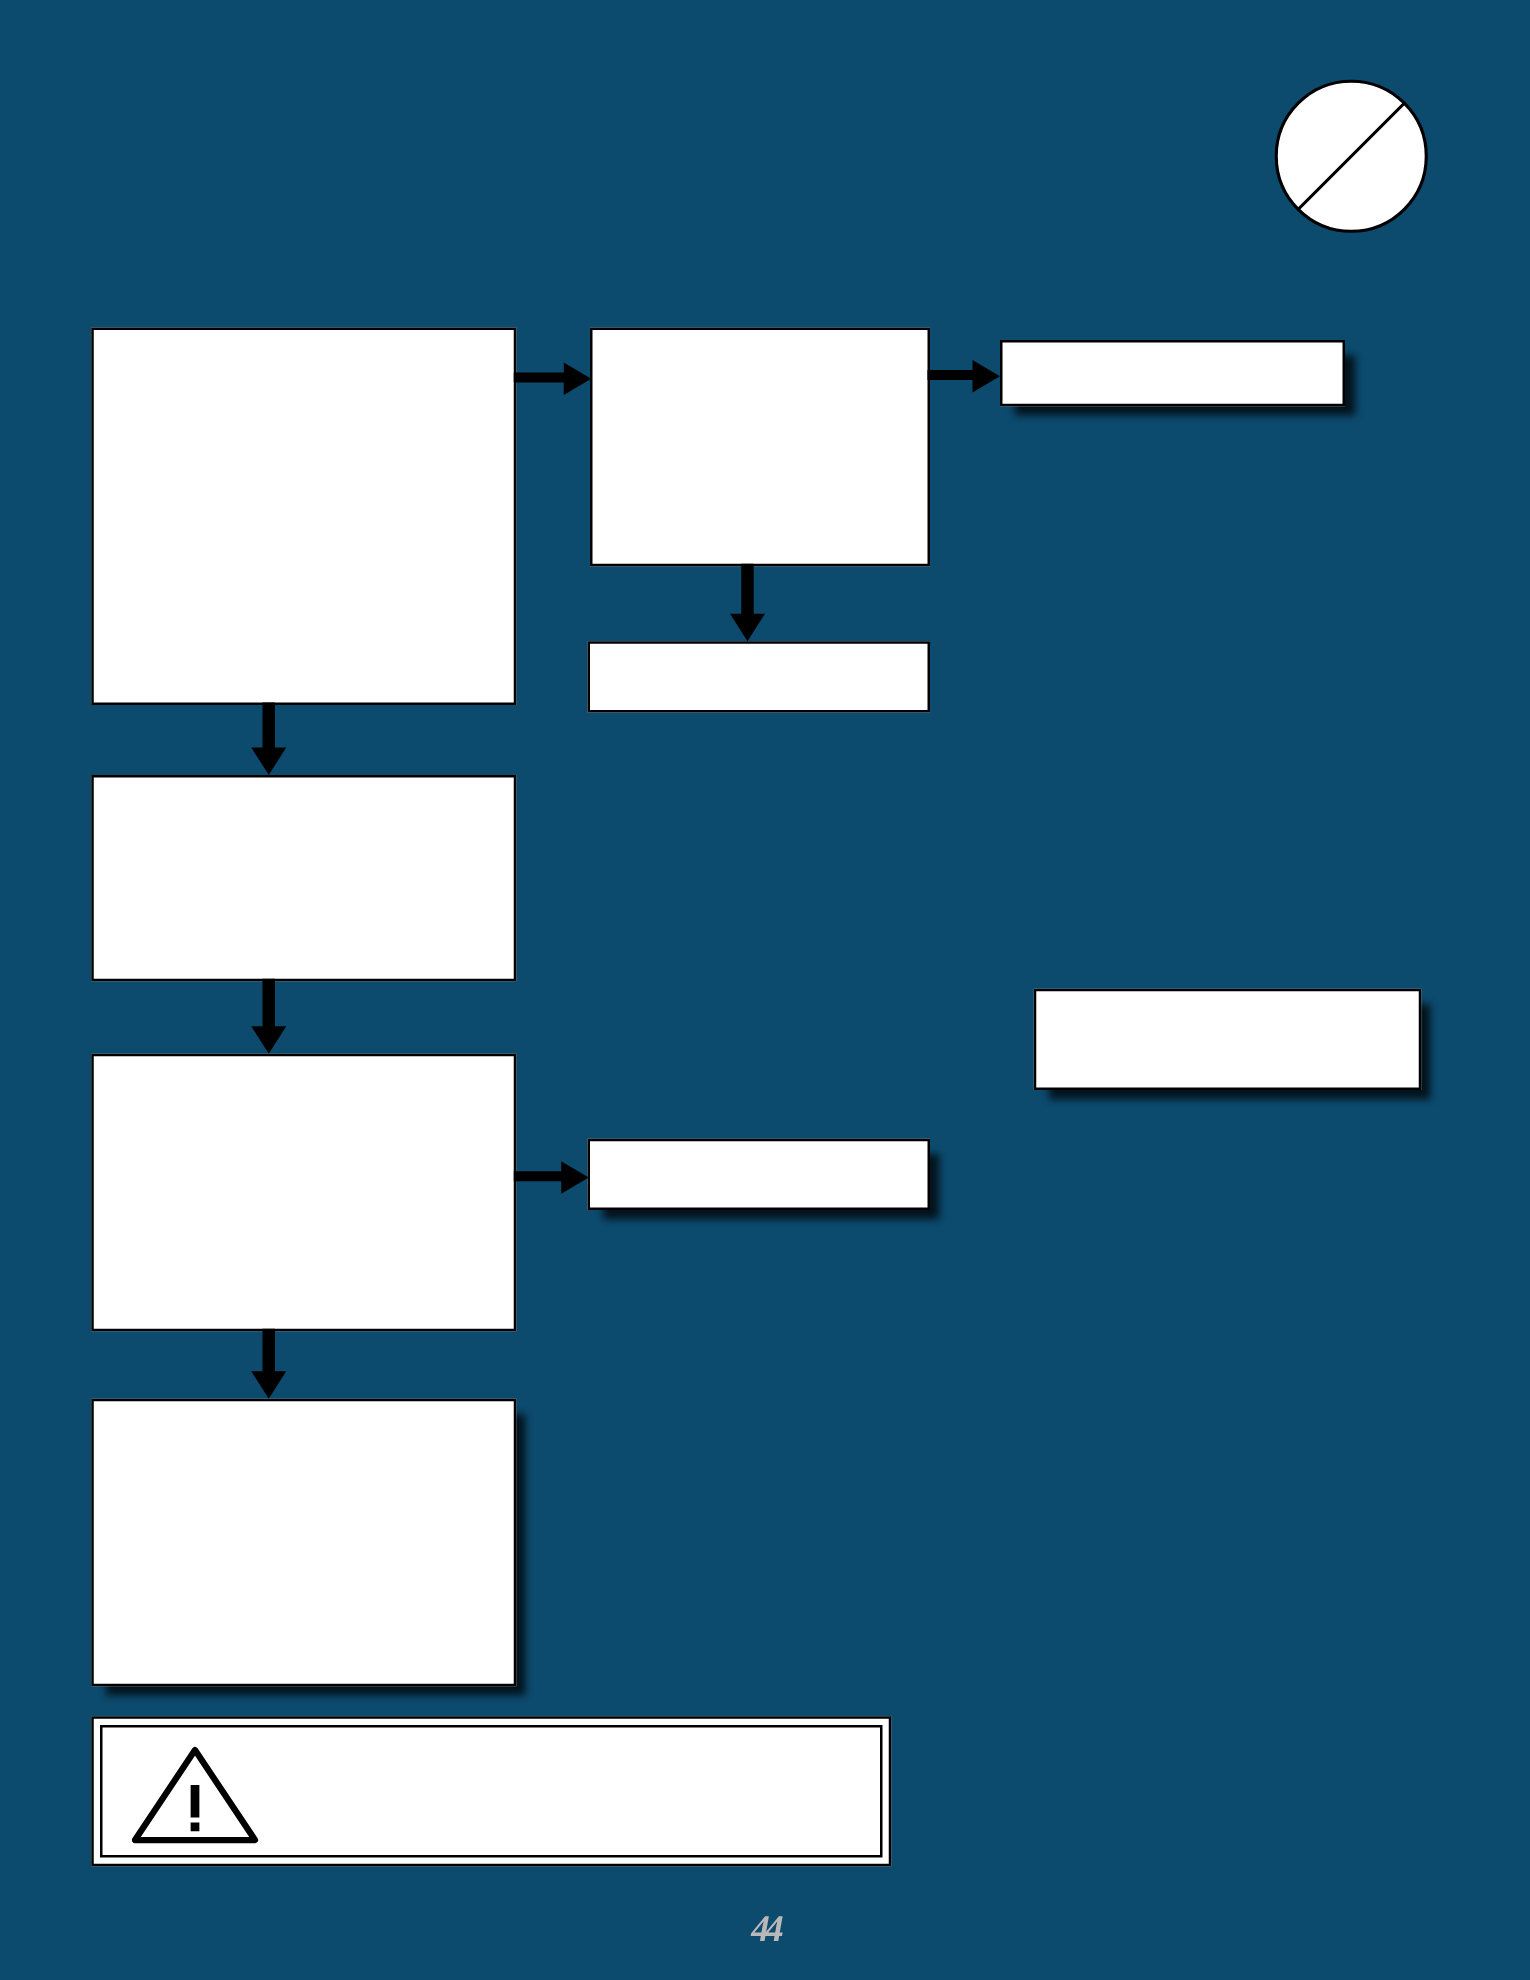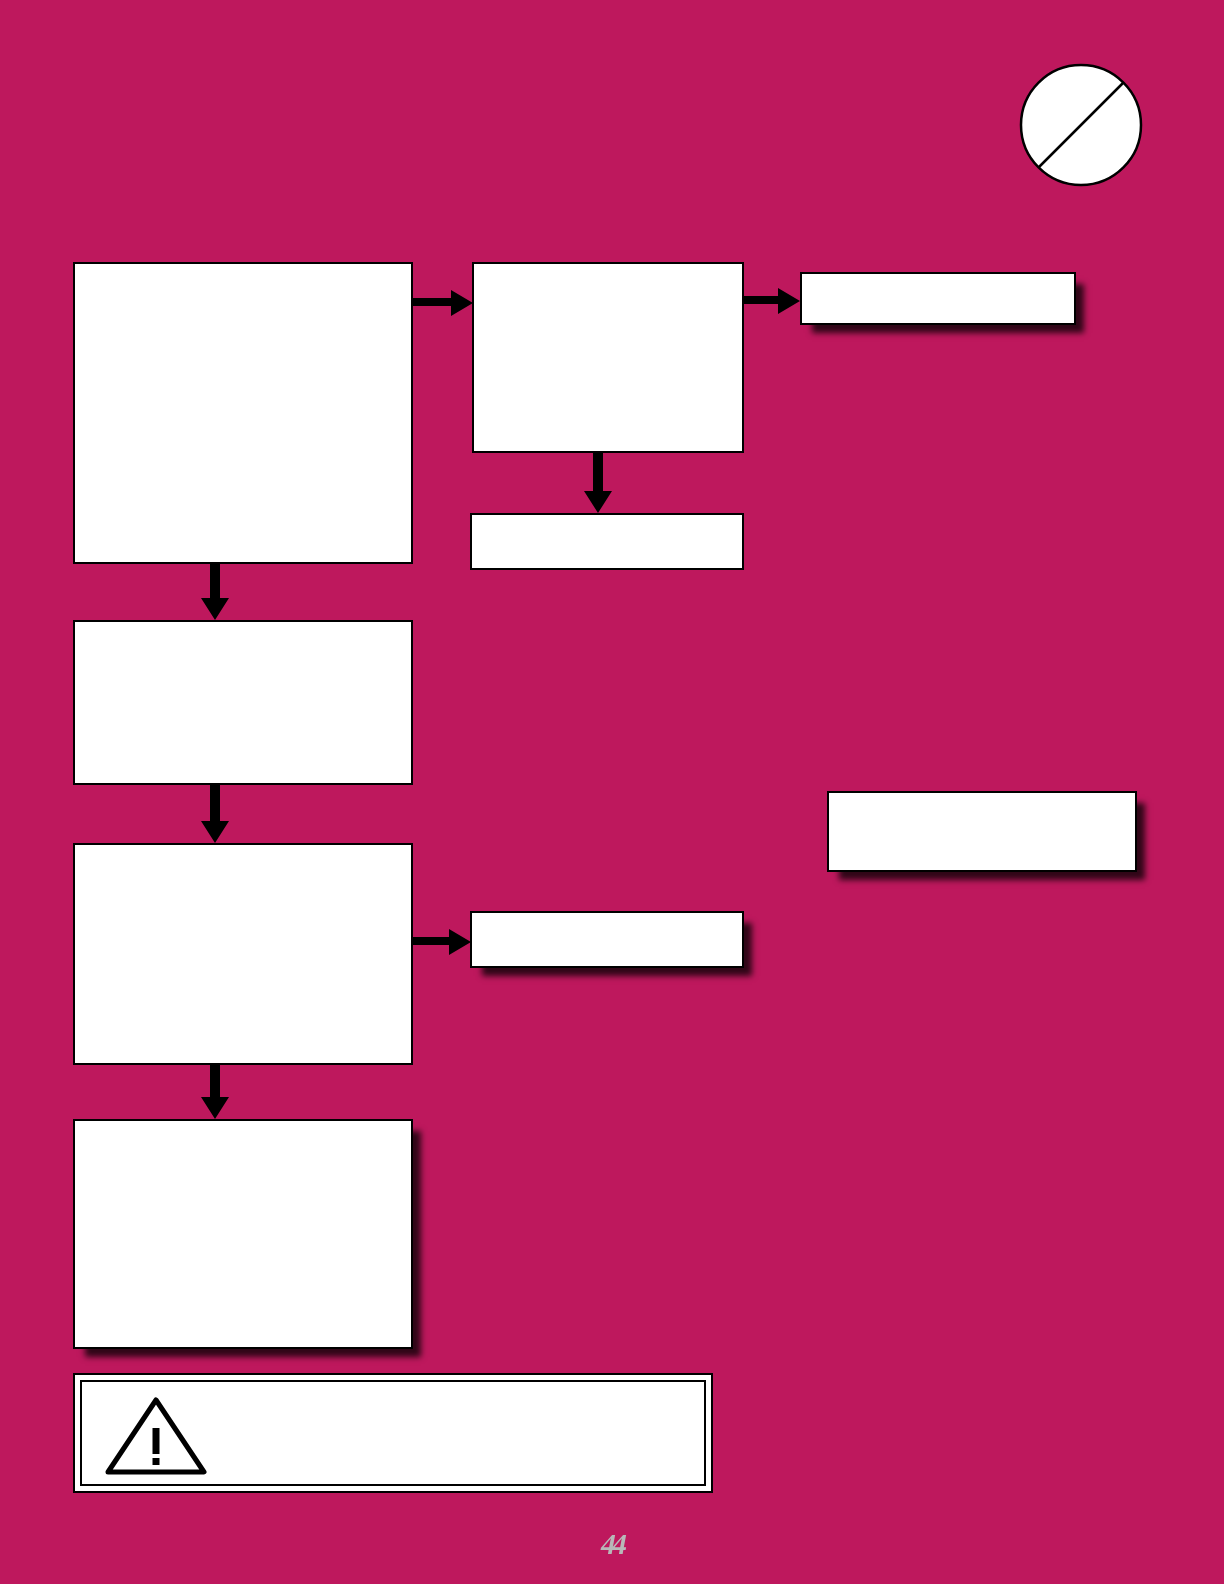--- a/index.html
+++ b/index.html
@@ -7,21 +7,21 @@
     padding: 0;
     background: #ffffff;
   }
   body {
     font-family: "Liberation Sans", sans-serif;
   }
   #page {
     position: relative;
     width: 1224px;
     height: 1584px;
-    background: #be185d;
+    background: #0c4a6e;
     overflow: hidden;
   }
 
   
   .box {
     position: absolute;
     background: #ffffff;
     border: 2px solid #000000;
     box-sizing: border-box;
   }

